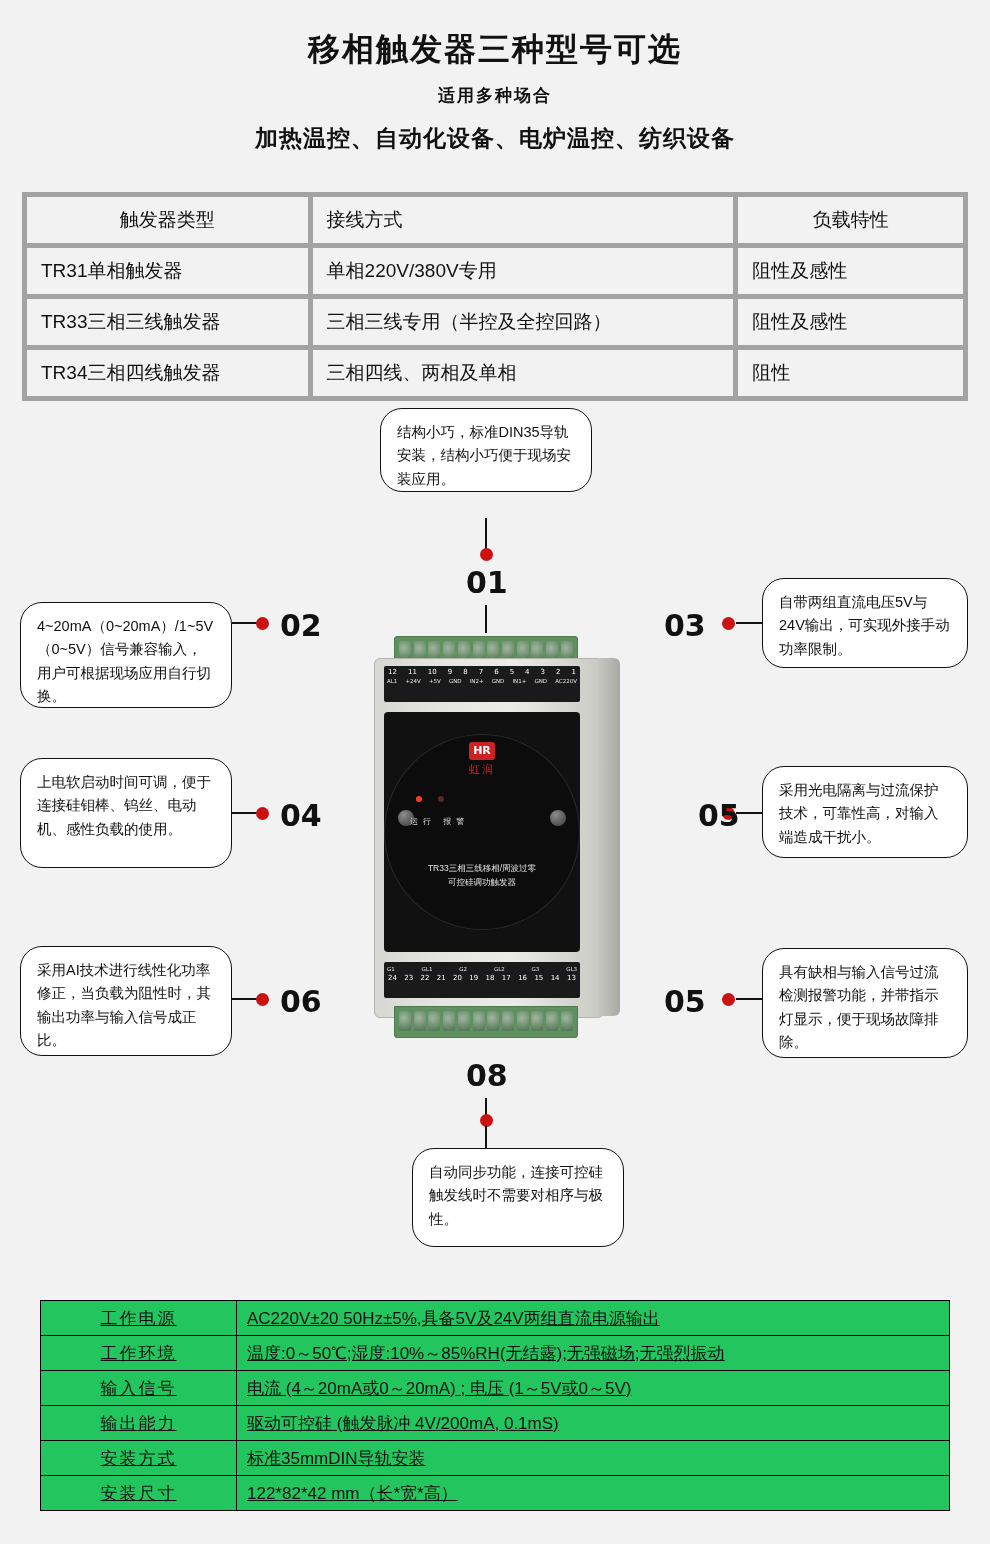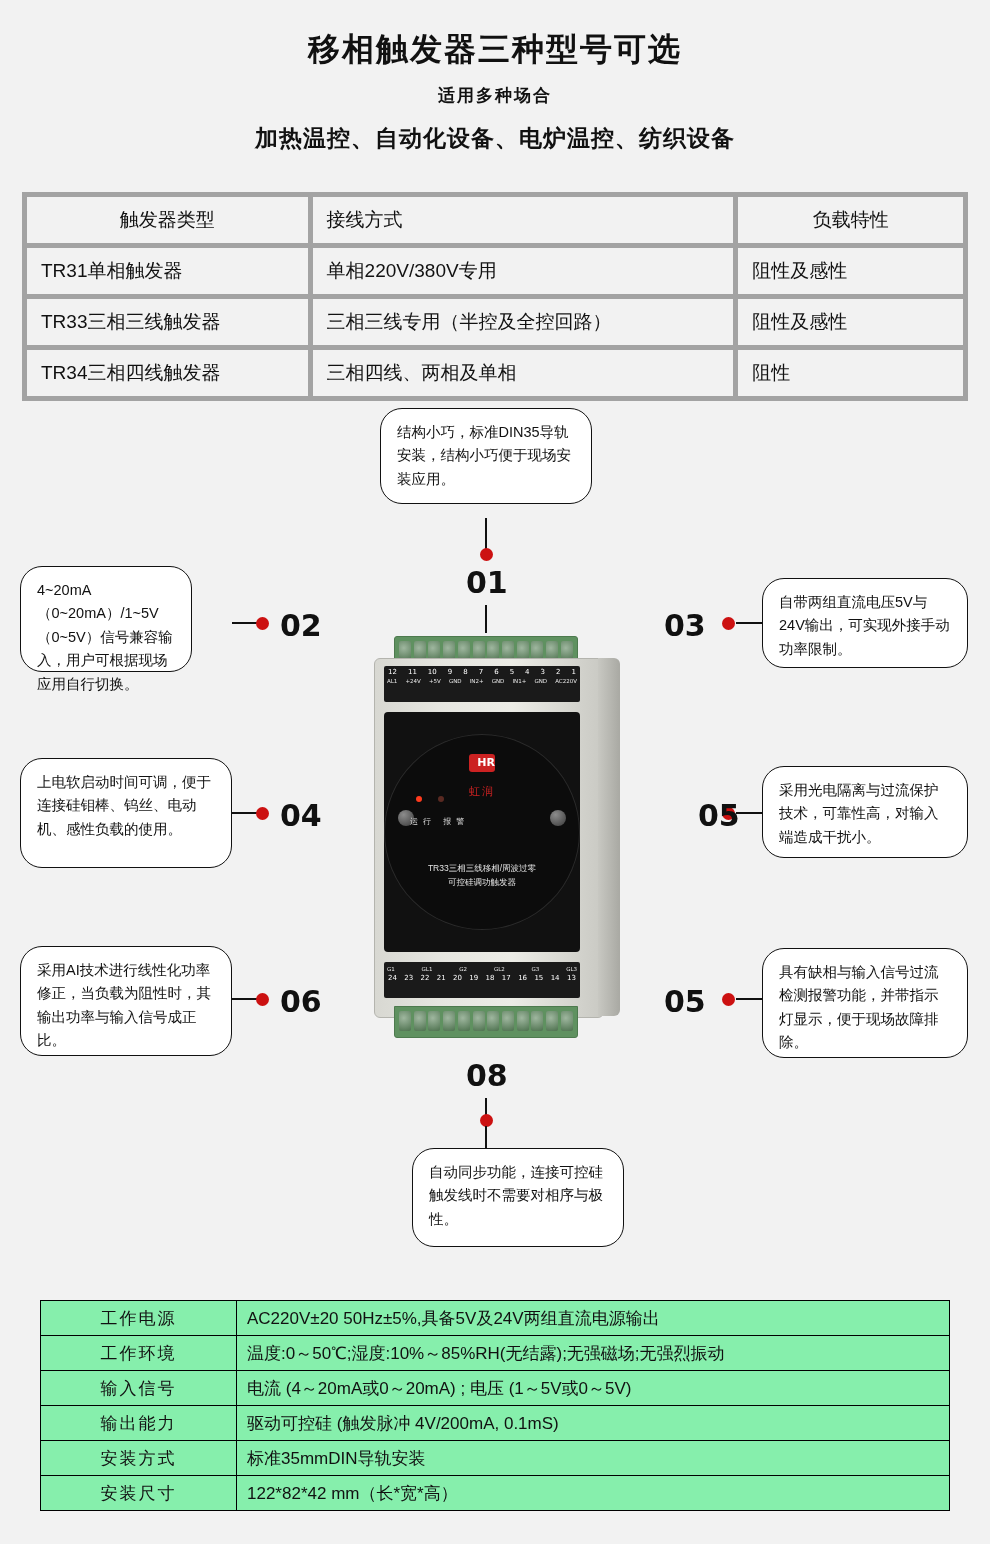--- a/index.html
+++ b/index.html
@@ -188,29 +188,28 @@
   .logo {
     position: absolute;
     left: 50%;
     top: 30px;
     transform: translateX(-50%);
     text-align: center;
   }
   .logo-mark {
     width: 26px;
     height: 18px;
-    margin: 12px auto;
+    margin: 0 auto;
     background: #cc2222;
     border-radius: 3px;
     color: #fff;
     font-size: 11px;
     font-weight: bold;
     line-height: 18px;
     font-family: "DejaVu Sans", sans-serif;
-    text-align: right;
   }
   .logo-text {
     color: #cc2222;
     font-size: 11px;
     margin-top: 2px;
     letter-spacing: 2px;
   }
   .led-row {
     position: absolute;
     left: 32px;
@@ -288,21 +287,22 @@
   
   .spec-wrap {
     position: absolute;
     left: 40px;
     top: 1300px;
     width: 910px;
   }
   table.spec-table {
     border-collapse: collapse;
     width: 100%;
-    background: #86efac;
+    background: #22c55e;
+    text-decoration: underline;
   }
   table.spec-table td {
     border: 1px solid #000;
     height: 34px;
     font-size: 17px;
     color: #111;
     padding: 0 10px;
     white-space: nowrap;
   }
   table.spec-table td.k {
@@ -451,29 +451,29 @@
       <div class="screw"></div>
       <div class="screw"></div>
       <div class="screw"></div>
       <div class="screw"></div>
       <div class="screw"></div>
       <div class="screw"></div>
     </div>
   </div>
 </div>
 
-<div class="callout" style="left:380px; top:408px; width:212px; height:96px;">
+<div class="callout" style="left:380px; top:408px; width:212px; height:84px;">
   <span>结构小巧，标准DIN35导轨安装，结构小巧便于现场安装应用。</span>
 </div>
 <div class="lead" style="left:485px; top:518px; width:2px; height:36px;"></div>
 <div class="dot" style="left:480px; top:548px;"></div>
 <div class="num" style="left:466px; top:565px;">01</div>
 <div class="lead" style="left:485px; top:605px; width:2px; height:28px;"></div>
 
-<div class="callout" style="left:20px; top:566px; width:172px; height:106px;">
+<div class="callout" style="left:20px; top:602px; width:212px; height:106px;">
   <span>4~20mA（0~20mA）/1~5V（0~5V）信号兼容输入，用户可根据现场应用自行切换。</span>
 </div>
 <div class="lead" style="left:232px; top:622px; width:26px; height:2px;"></div>
 <div class="dot" style="left:256px; top:617px;"></div>
 <div class="num" style="left:280px; top:608px;">02</div>
 
 <div class="callout" style="left:762px; top:578px; width:206px; height:90px;">
   <span>自带两组直流电压5V与24V输出，可实现外接手动功率限制。</span>
 </div>
 <div class="lead" style="left:736px; top:622px; width:26px; height:2px;"></div>

